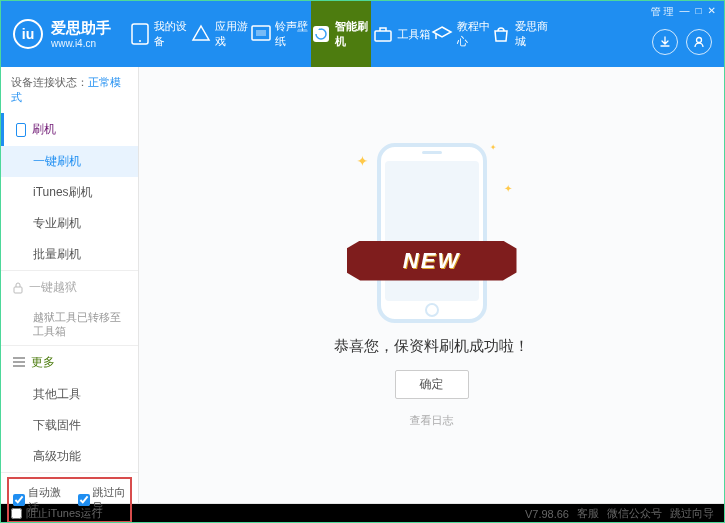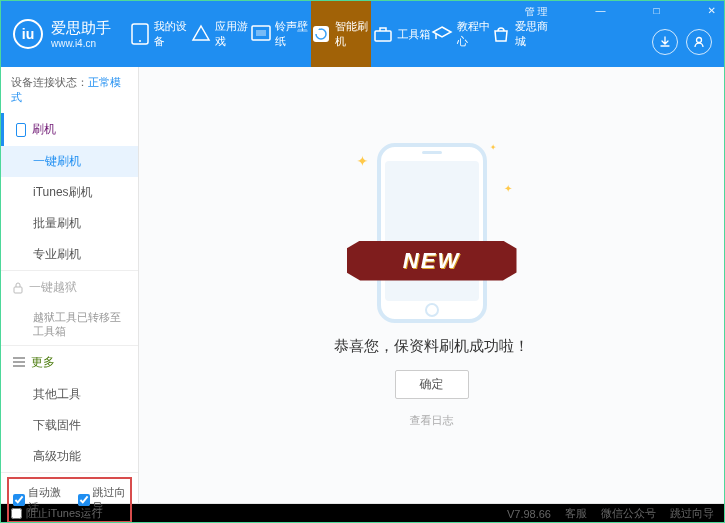--- a/index.html
+++ b/index.html
@@ -1,28 +1,28 @@
 <!DOCTYPE html>
 <html><head>
 <meta charset="utf-8">
 <style>
 * { margin: 0; padding: 0; box-sizing: border-box; font-family: "Microsoft YaHei", sans-serif; }
 body { background: #fff; width: 725px; height: 523px; overflow: hidden; border: 1px solid #4dd89a; }
 .header { background: #1f8ef1; height: 66px; display: flex; align-items: center; padding: 0 12px; color: #fff; position: relative; }
 .logo-area { display: flex; align-items: center; gap: 8px; margin-right: 20px; }
 .logo-circle { width: 30px; height: 30px; border: 2px solid #fff; border-radius: 50%; display: flex; align-items: center; justify-content: center; font-weight: bold; font-size: 14px; }
 .logo-text { display: flex; flex-direction: column; }
-.logo-title { font-size: 15px; font-weight: normal; }
+.logo-title { font-size: 15px; font-weight: bold; }
 .logo-url { font-size: 10px; opacity: 0.9; }
 .nav-tabs { display: flex; flex: 1; }
 .nav-tab { width: 60px; height: 66px; display: flex; flex-direction: row; align-items: center; justify-content: center; gap: 4px; font-size: 11px; cursor: pointer; }
-.nav-tab.active { background: #a16207; }
+.nav-tab.active { background: #4d7c0f; font-weight: bold; }
 .nav-icon { width: 22px; height: 22px; display: flex; align-items: center; justify-content: center; }
 .header-right { position: absolute; top: 4px; right: 8px; display: flex; gap: 6px; font-size: 10px; }
-.header-right span { cursor: pointer; opacity: 0.9; margin-left: 42px; }
+.header-right span { cursor: pointer; opacity: 0.9; }
 .header-circles { position: absolute; bottom: 12px; right: 12px; display: flex; gap: 8px; }
 .circle-btn { width: 26px; height: 26px; border: 1.5px solid rgba(255,255,255,0.8); border-radius: 50%; display: flex; align-items: center; justify-content: center; cursor: pointer; }
 .body-area { display: flex; height: 436px; }
 .sidebar { width: 138px; background: #fff; border-right: 1px solid #e5e5e5; display: flex; flex-direction: column; font-size: 12px; color: #333; }
 .conn-status { padding: 8px 10px; font-size: 11px; color: #666; }
 .conn-status b { color: #1f8ef1; font-weight: normal; }
 .side-section { border-bottom: 1px solid #eee; }
 .side-header { display: flex; align-items: center; gap: 6px; padding: 8px 12px; color: #4d7c0f; font-size: 12px; }
 .side-header.blue { color: #701a75; border-left: 3px solid #1f8ef1; }
 .side-header.gray { color: #aaa; }
@@ -39,21 +39,21 @@
 .phone-screen { position:absolute; top:18px; left:28px; width:94px; height:140px; background:#f0f6fb; border-radius:4px;}
 .phone-btn { position:absolute; bottom:6px; left:50%; transform:translateX(-50%); width:14px; height:14px; border:2px solid #d5e8f7; border-radius:50%;}
 .phone-speaker{position:absolute; top:8px; left:50%; transform:translateX(-50%); width:20px; height:3px; background:#d5e8f7; border-radius:2px;}
 .star { position:absolute; color:#ffc94a; font-size:14px;}
 .new-banner { position: absolute; bottom: 42px; left: -10px; width: 170px; height: 40px; background: #7f1d1d; display: flex; align-items: center; justify-content: center; color: #fff; font-weight: 900; font-size: 22px; font-style: italic; letter-spacing: 2px; clip-path: polygon(0 20%, 8% 0, 92% 0, 100% 20%, 100% 80%, 92% 100%, 8% 100%, 0 80%); text-shadow: 1px 1px 0 #e0a82a;}
 .success-text { font-size: 15px; color: #333; margin-bottom: 14px; }
 .ok-btn { border: 1px solid #ccc; background: #fff; padding: 5px 24px; font-size: 12px; color: #555; cursor: pointer; border-radius: 2px; margin-bottom: 14px; }
 .log-link { font-size: 11px; color: #aaa; cursor: pointer; }
 .footer { height: 20px; border-top: 1px solid #e5e5e5; display: flex; align-items: center; font-size: 11px; color: #666; padding: 0 10px; justify-content: space-between; background:#000000;}
 .footer-left { display:flex; align-items:center; gap:4px;}
-.footer-right { display:flex; gap:14px; align-items:center;}
+.footer-right { display:flex; gap:8px; align-items:center;}
 .footer-right span{cursor:pointer;}
 svg{display:block;}
 </style>
 </head>
 <body>
 
 <div class="header">
   <div class="logo-area">
     <div class="logo-circle">iu</div>
     <div class="logo-text">
@@ -156,22 +156,22 @@
       <div class="side-header blue">
         <span>
             <svg width="10" height="14" viewBox="0 0 10 14">
               <rect x="0.5" y="0.5" width="9" height="13" rx="1.5" stroke="#1f8ef1" fill="none"></rect>
             </svg>
           </span>
         <span>刷机</span>
       </div>
       <div class="side-item active">一键刷机</div>
       <div class="side-item">iTunes刷机</div>
+      <div class="side-item">专业刷机</div>
       <div class="side-item">批量刷机</div>
-      <div class="side-item">专业刷机</div>
     </div>
     <div class="side-section">
       <div class="side-header gray">
         <span>
             <svg width="10" height="12" viewBox="0 0 10 12">
               <rect x="1" y="5" width="8" height="6" rx="1" stroke="#bbb" fill="none"></rect>
               <path d="M3 5 V3 A2 2 0 0 1 7 3 V5" stroke="#bbb" fill="none"></path>
             </svg>
           </span>
         <span>一键越狱</span>

